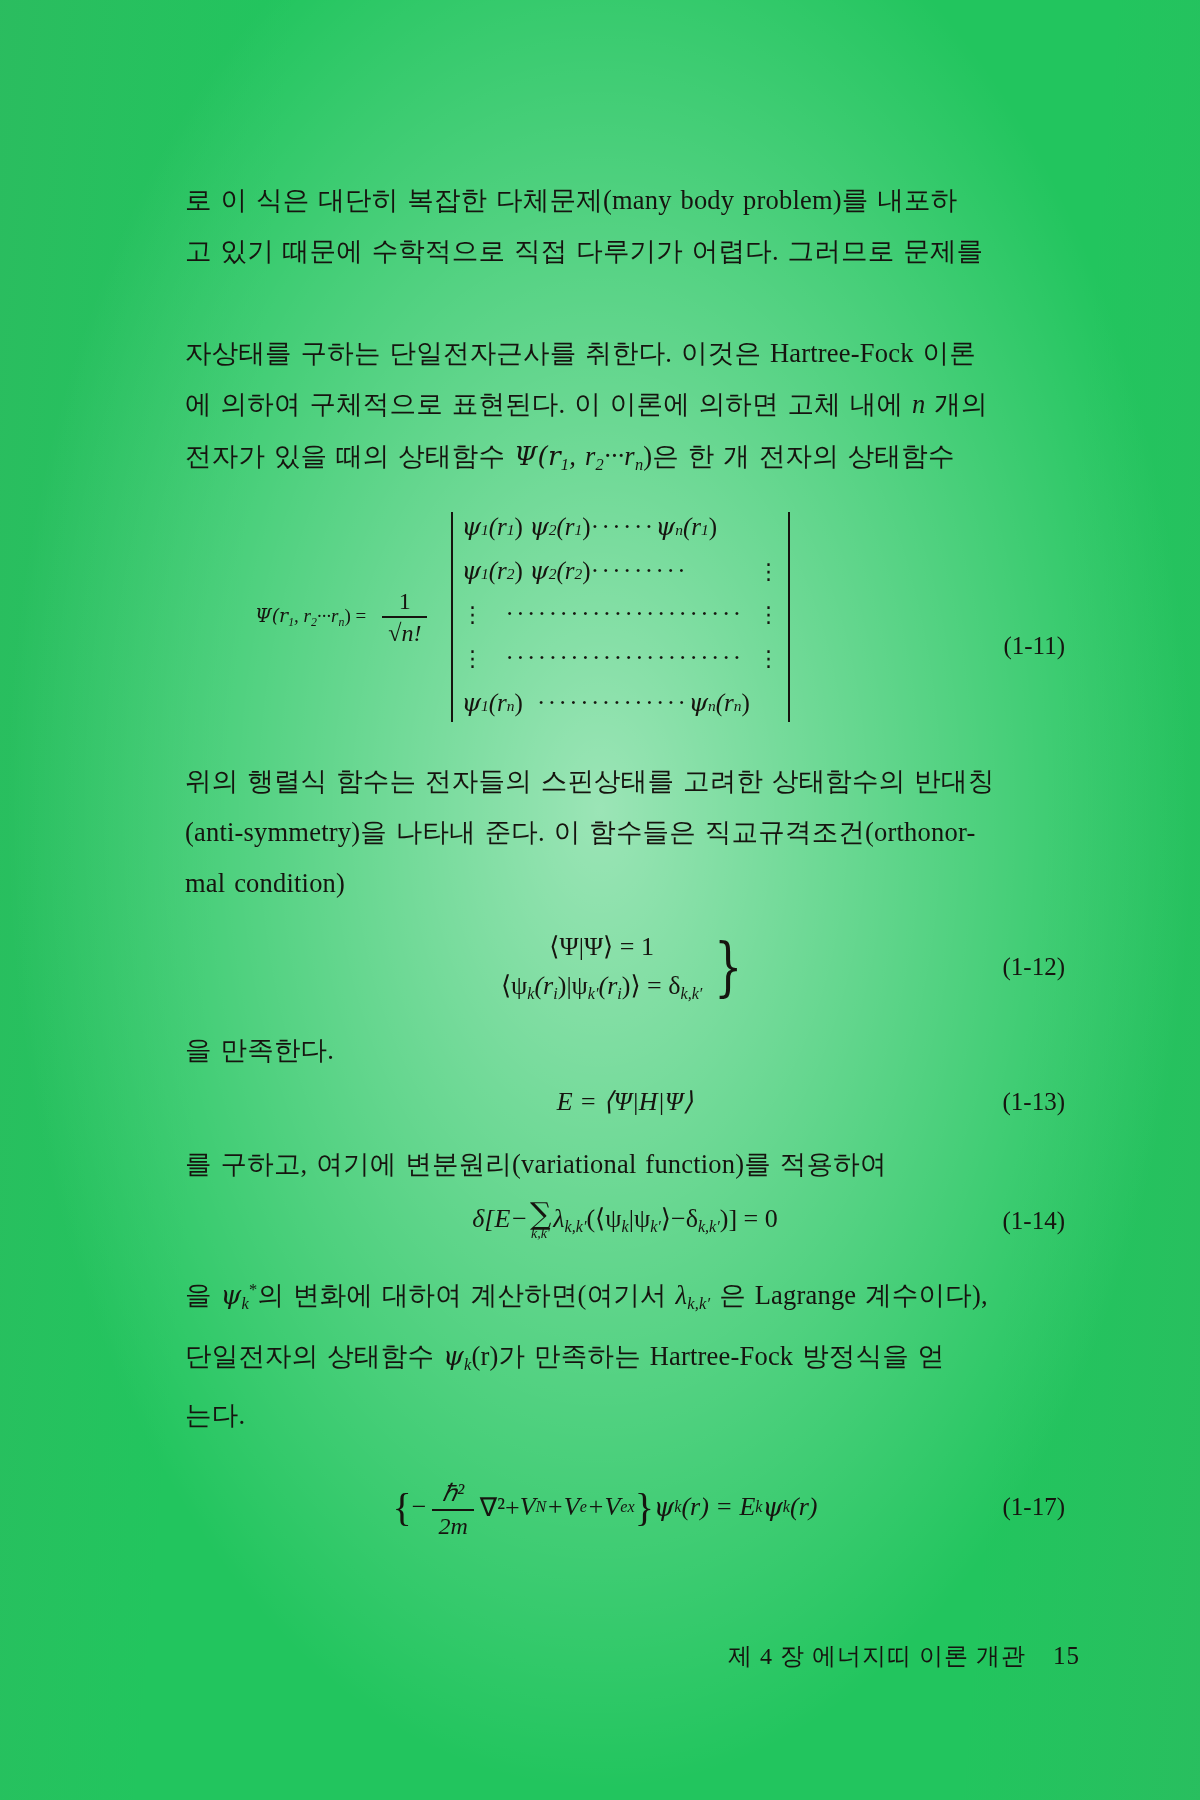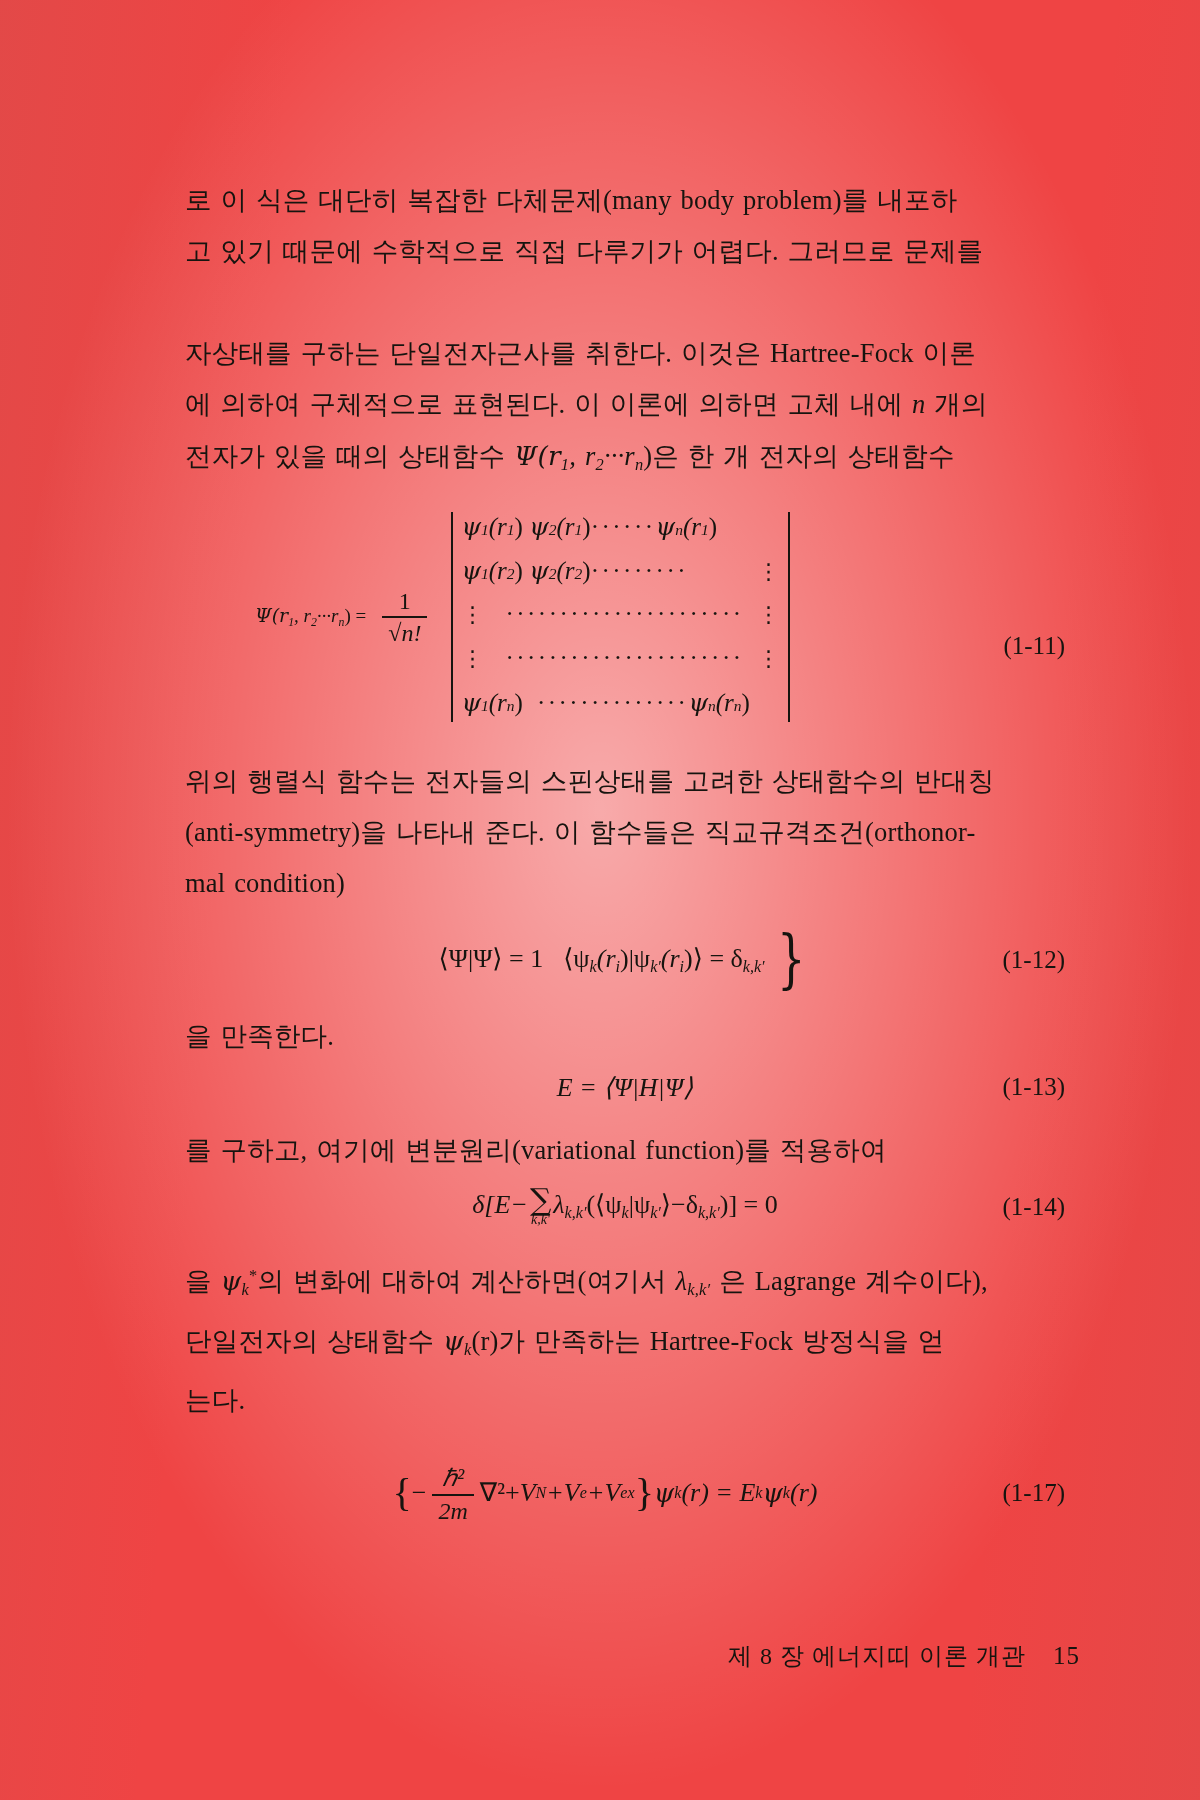--- a/index.html
+++ b/index.html
@@ -4,21 +4,21 @@
 <style>
   html, body {
     margin: 0;
     padding: 0;
     background: #ffffff;
   }
   .page {
     position: relative;
     width: 1200px;
     height: 1800px;
-    background: #ef4444;
+    background: #22c55e;
     overflow: hidden;
     font-family: "Liberation Serif", serif;
     color: #16140f;
   }
   
   .page::before {
     content: "";
     position: absolute;
     inset: 0;
     background:
@@ -118,23 +118,24 @@
   .mcol-end { margin-left: auto; padding-left: 14px; }
 
   
   .brace-group {
     display: flex;
     align-items: center;
     gap: 6px;
   }
   .brace-lines {
     display: flex;
-    flex-direction: row;
-    gap: 20px;
+    flex-direction: column;
+    gap: 8px;
     font-size: 26px;
+    text-align: center;
   }
   .big-brace {
     font-size: 64px;
     line-height: 0.9;
     font-family: "DejaVu Serif", serif;
     transform: scaleX(0.7);
   }
 
   
   .sumop {
@@ -313,16 +314,16 @@
         <span style="font-size:40px;">}</span>
         <i class="psi">ψ</i><span class="sub">k</span><i>(r) =</i>
         &nbsp;<i>E</i><span class="sub">k</span><i class="psi">ψ</i><span class="sub">k</span><i>(r)</i>
       </span>
       <span class="eq-tag">(1-17)</span>
     </div>
 
   </div>
 
   <div class="footer">
-    <span>제 8 장  에너지띠 이론 개관</span>
+    <span>제 4 장  에너지띠 이론 개관</span>
     <span class="pg">15</span>
   </div>
 </div>
 
 </body></html>

